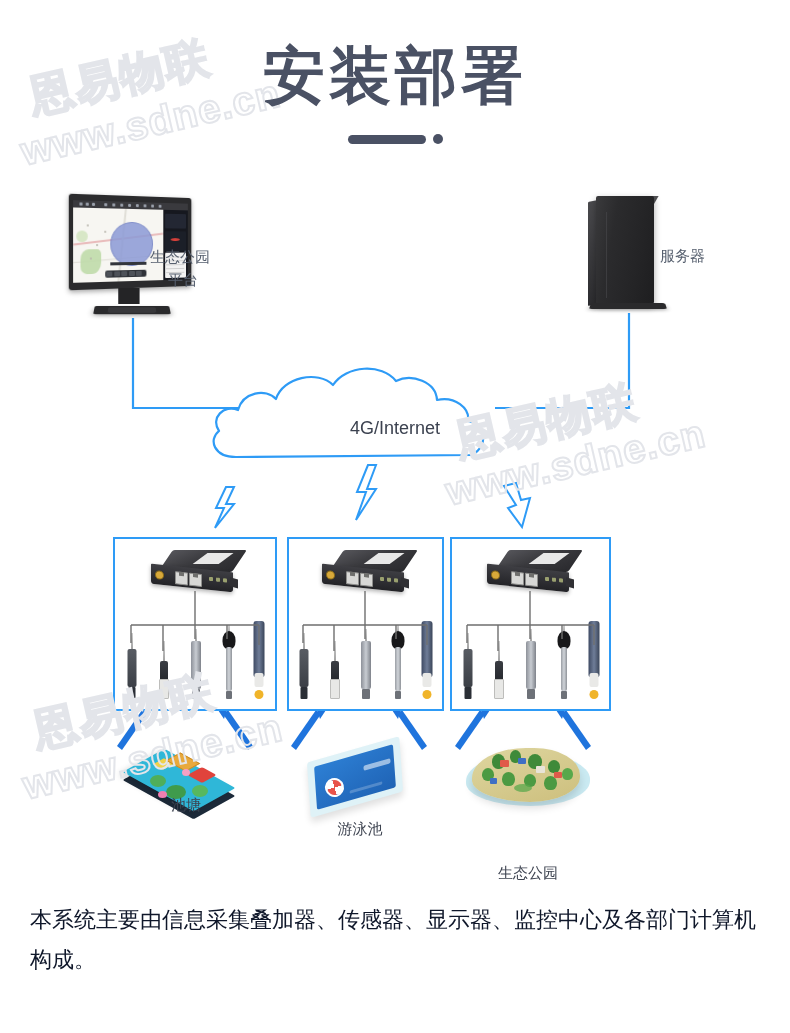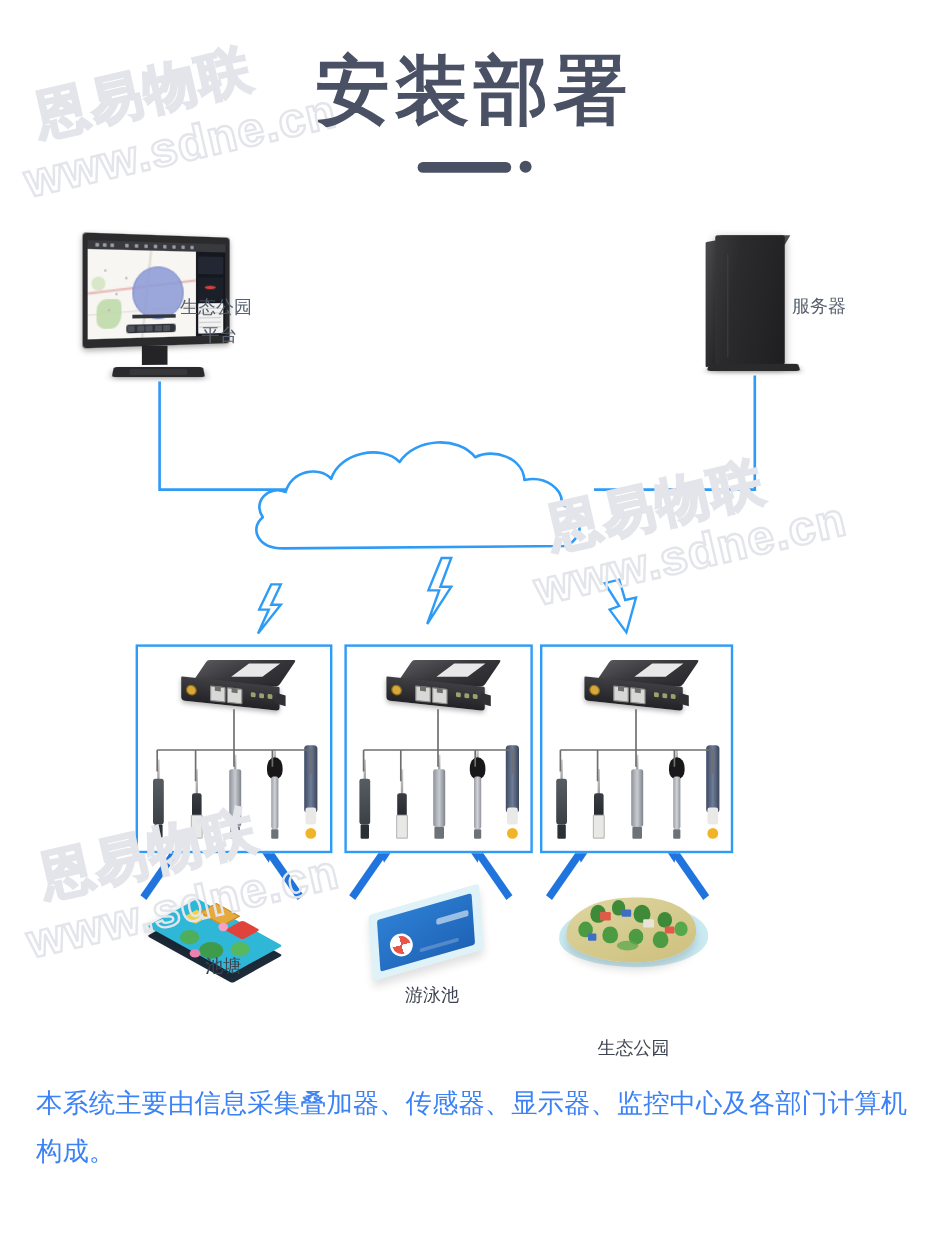--- a/index.html
+++ b/index.html
@@ -168,21 +168,21 @@
     box-shadow:0 6px 8px rgba(0,0,0,.14);}
   .park .shore{position:absolute;left:0;top:16px;width:124px;height:52px;
     background:#9fd8e8;border-radius:50% 46% 50% 54%/54% 50% 50% 46%;
     opacity:.55;z-index:-1;}
   .park .grass{position:absolute;background:#5aa84c;border-radius:50%;}
   .park .tree{position:absolute;background:#3f8a39;border-radius:50% 50% 45% 45%;}
   .park .roof{position:absolute;border-radius:1px;}
 
   
   .footer{position:absolute;left:30px;top:900px;width:730px;
-    color:#3b82f6;font-size:22px;line-height:40px;z-index:7;}
+    color:#0f172a;font-size:22px;line-height:40px;z-index:7;}
 </style>
 </head>
 <body>
 
 <div class="page">
 
   <div class="wm cn" style="left:28px;top:48px;">恩易物联</div>
   <div class="wm url" style="left:18px;top:100px;">www.sdne.cn</div>
   <div class="wm cn" style="left:455px;top:392px;">恩易物联</div>
   <div class="wm url" style="left:443px;top:440px;">www.sdne.cn</div>
@@ -290,20 +290,21 @@
   <div class="server">
     <div class="srv-top"></div>
     <div class="srv-side"></div>
     <div class="srv-body">
         <div class="srv-seam"></div>
       </div>
     <div class="srv-foot"></div>
   </div>
   <div class="node-label" style="left:660px;top:244px;width:110px;text-align:left;">服务器</div>
 
+  <div class="cloud-text">4G/Internet</div>
 
   <div class="dev-box b1">
     <div class="collector">
       <div class="col-top">
           <div class="col-label"></div>
         </div>
       <div class="col-front">
         <span class="antenna"></span>
         <span class="rj45" style="left:24px">
             <i></i>

